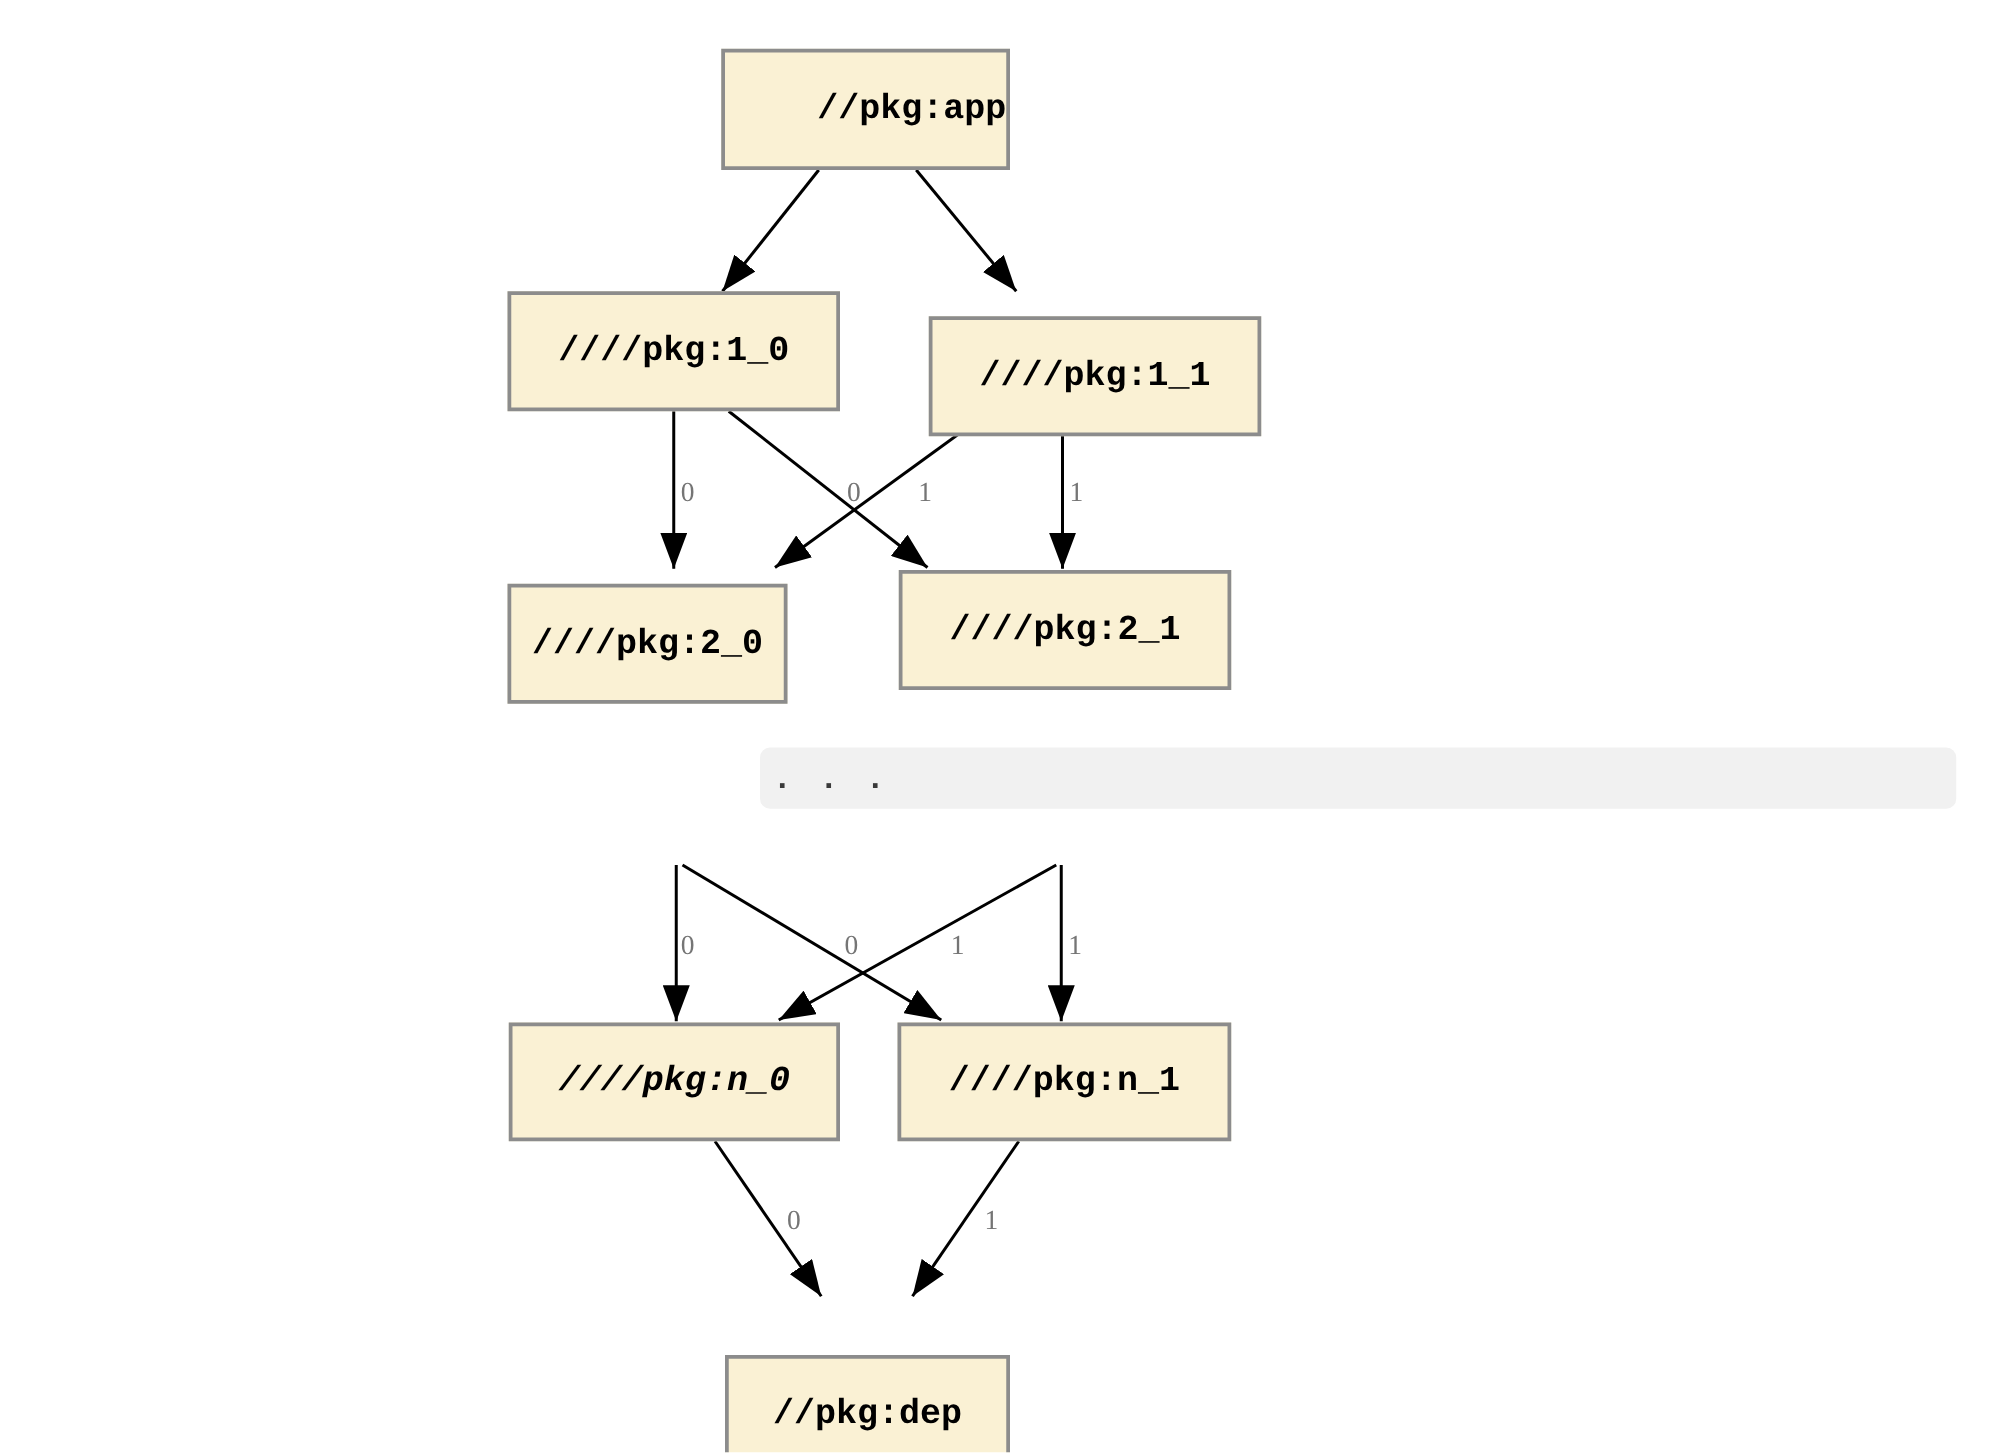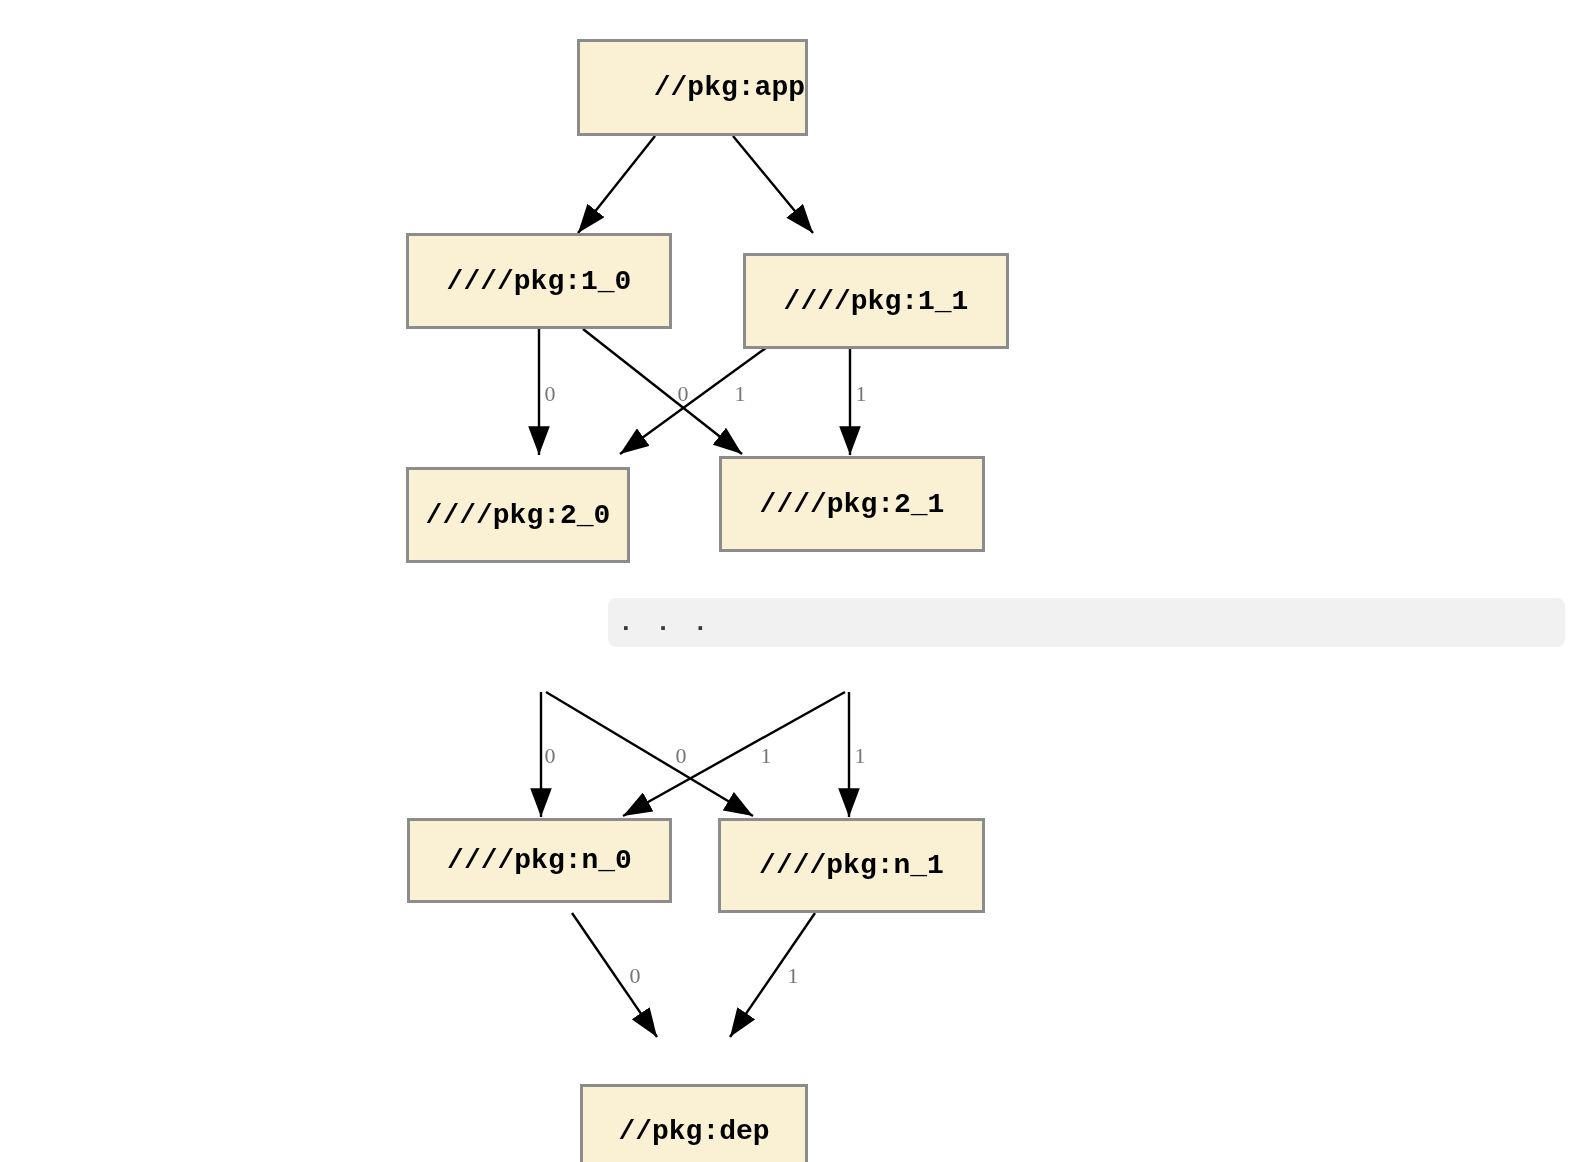--- a/index.html
+++ b/index.html
@@ -103,21 +103,21 @@
       </div>
       <div class="node" style="left: 743px; top: 233px; width: 266px; height: 96px; margin-top: 20px;">
         <span>////pkg:1_1</span>
       </div>
       <div class="node" style="left: 406px; top: 467px; width: 224px; height: 96px; justify-content: center;">
         <span>////pkg:2_0</span>
       </div>
       <div class="node" style="left: 719px; top: 456px; width: 266px; height: 96px;">
         <span>////pkg:2_1</span>
       </div>
-      <div class="node" style="left: 407px; top: 818px; width: 265px; height: 85px;">
+      <div class="node" style="left: 407px; top: 818px; width: 265px; height: 95px; font-style: italic;">
         <span>////pkg:n_0</span>
       </div>
       <div class="node" style="left: 718px; top: 818px; width: 267px; height: 95px;">
         <span>////pkg:n_1</span>
       </div>
       <div class="node" style="left: 580px; top: 1038px; width: 228px; height: 95px; margin-top: 46px;">
         <span>//pkg:dep</span>
       </div>
     </div>
 

